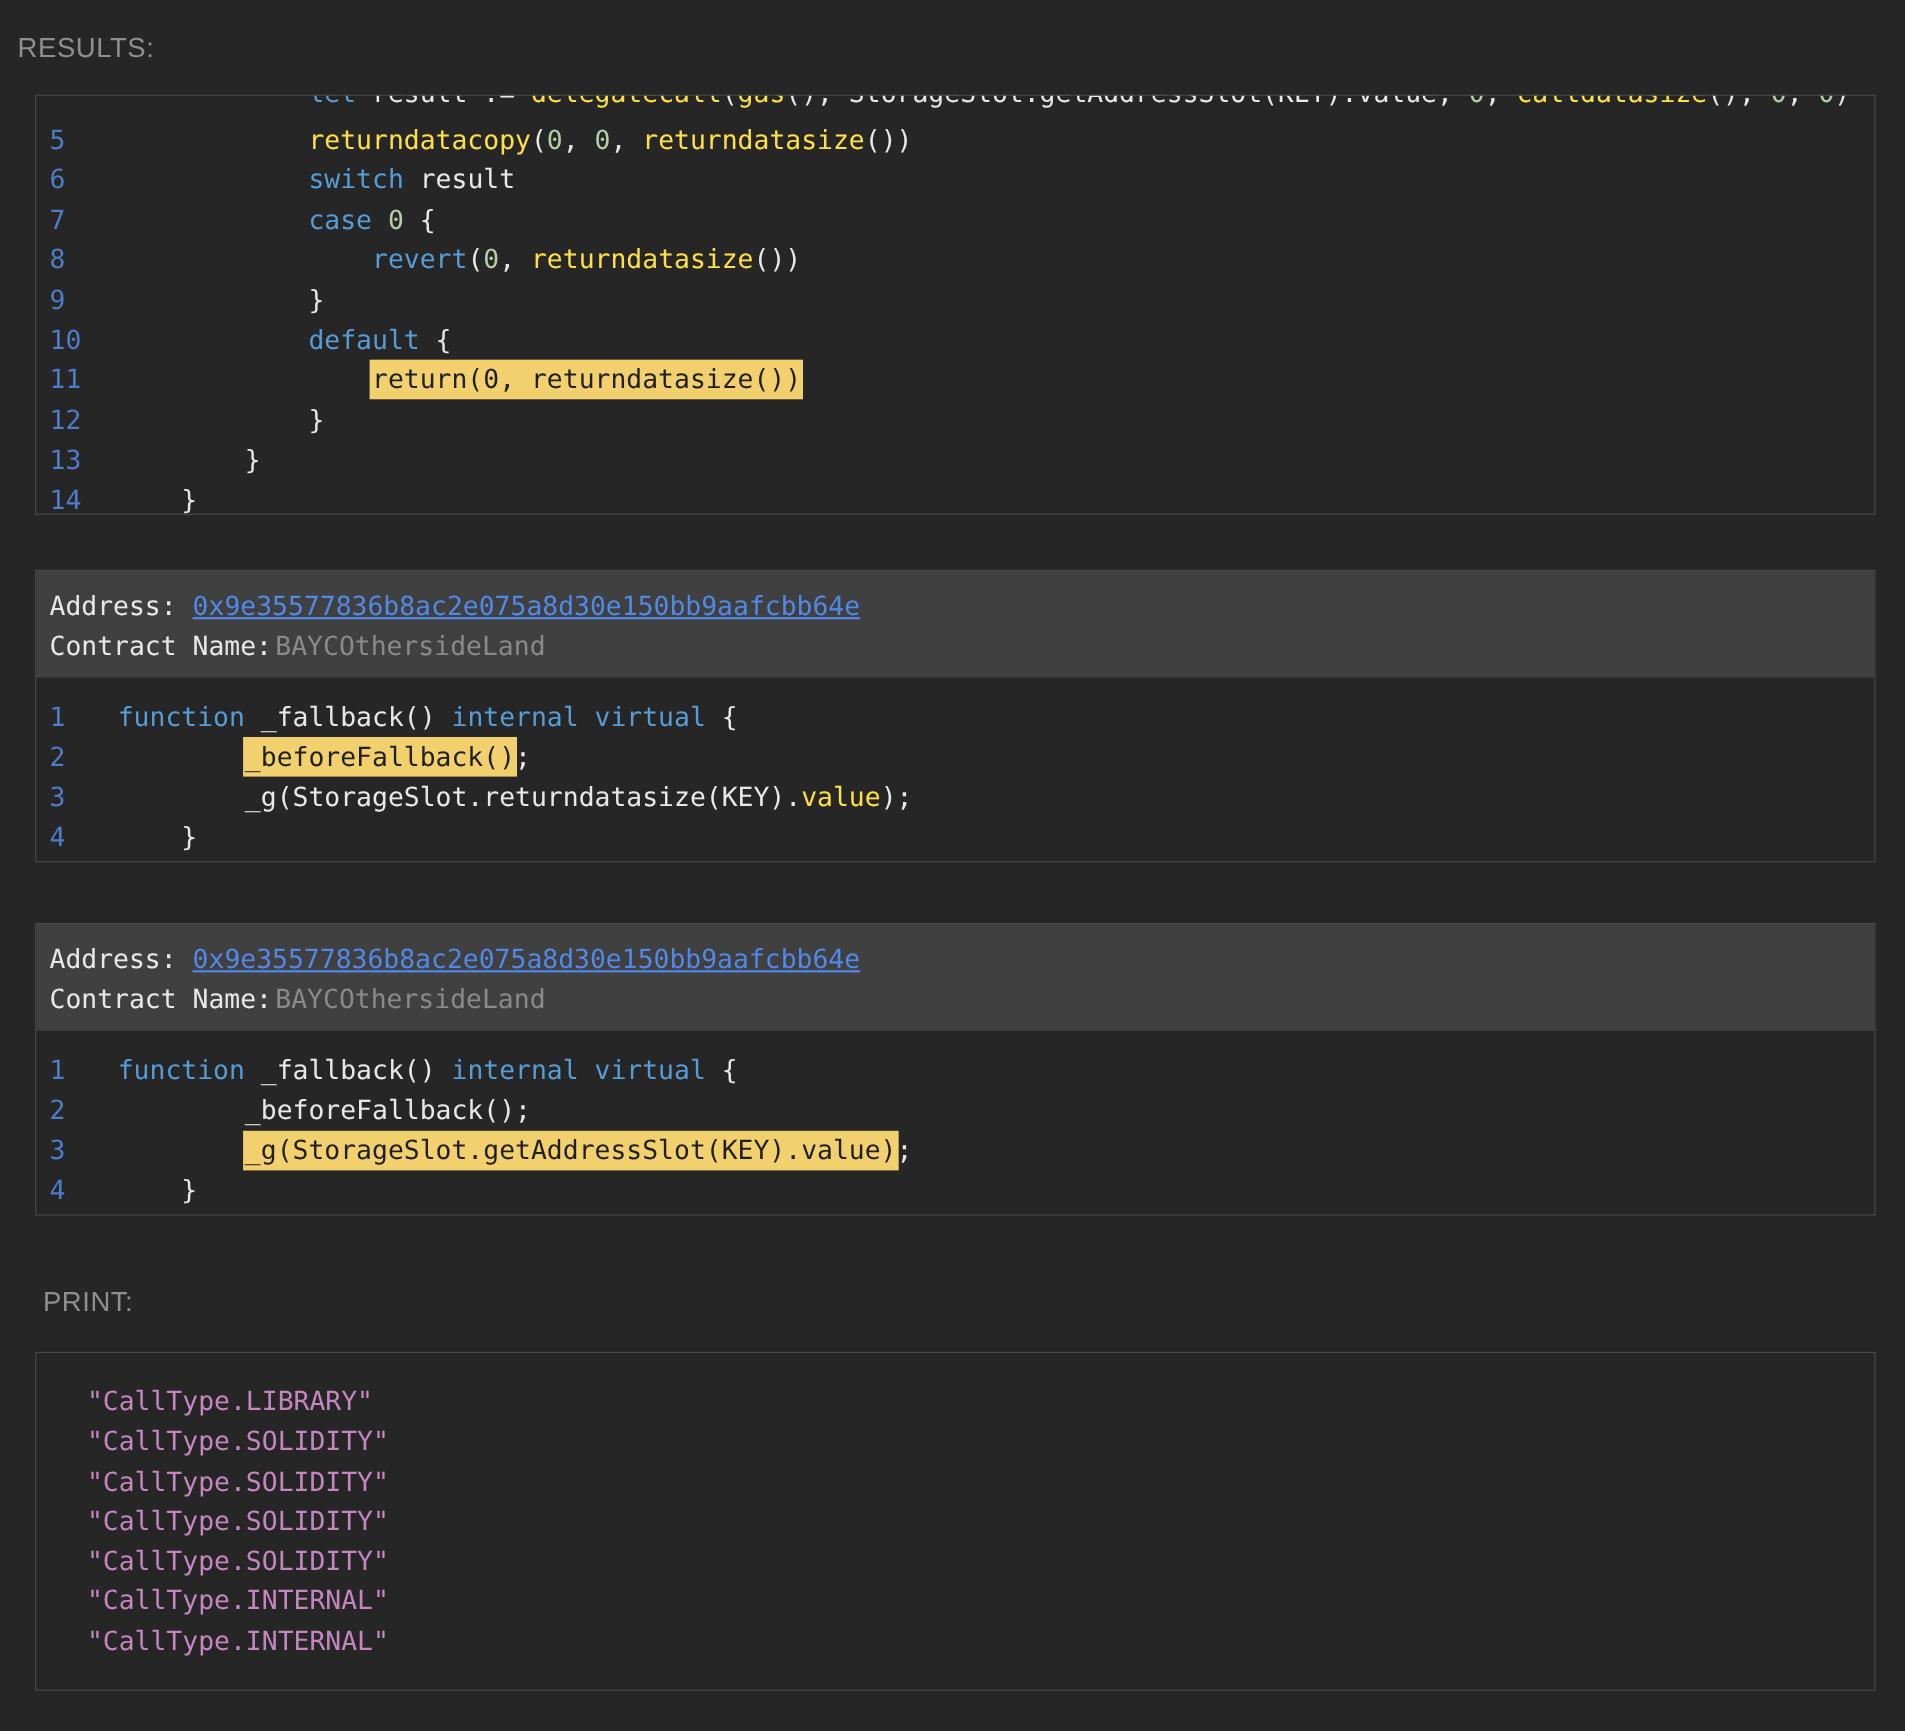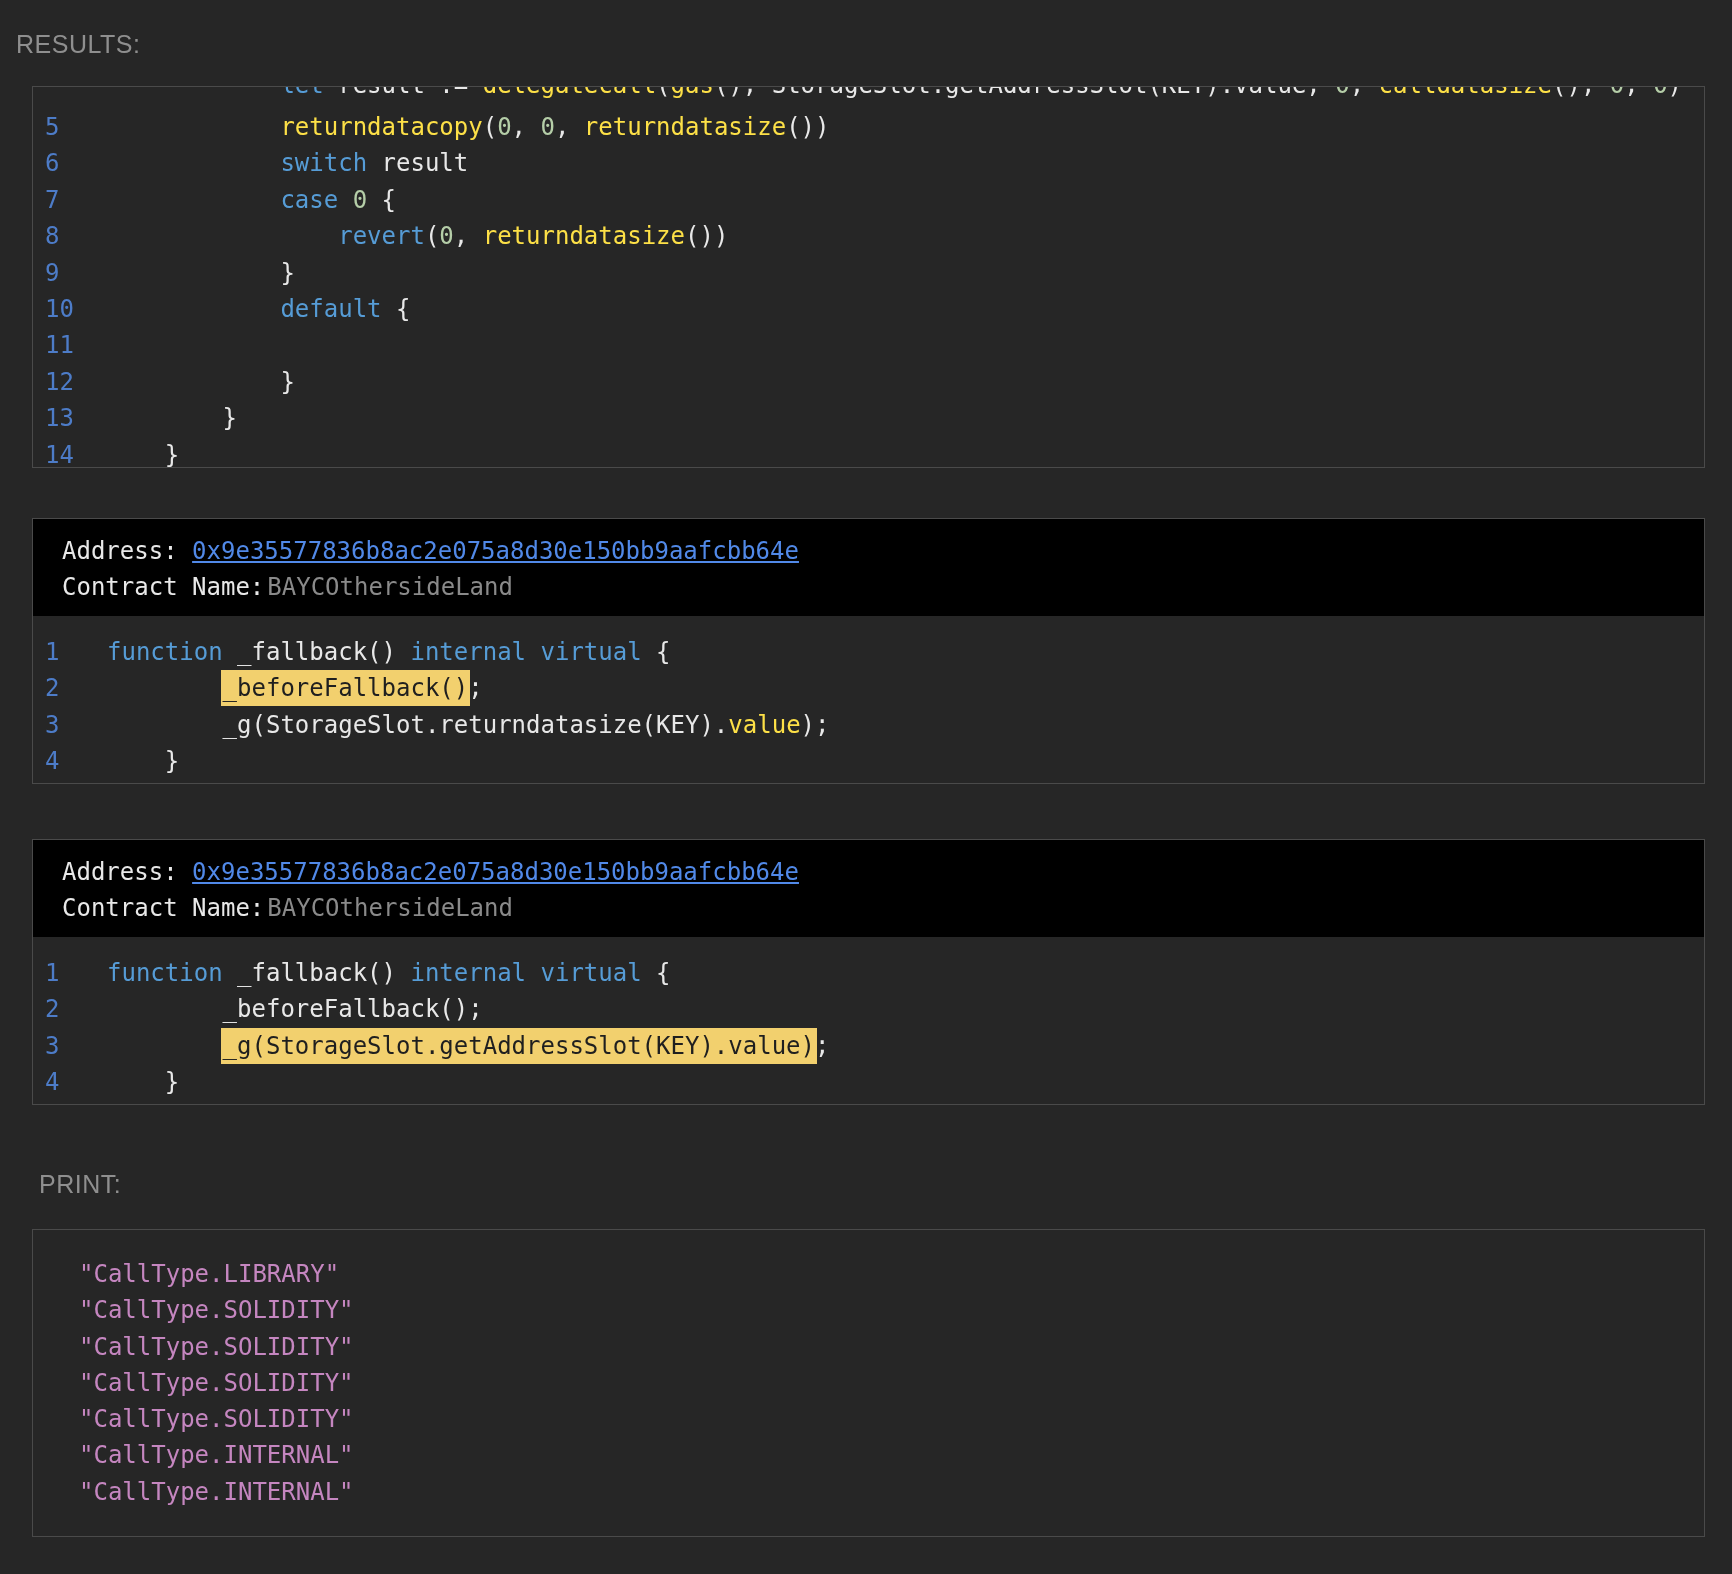--- a/index.html
+++ b/index.html
@@ -56,22 +56,22 @@
     color: #1f1f1f;
     padding: 4px 2px;
     margin: 0 -2px;
   }
   
   .clip { height: 22px; overflow: hidden; }
   .clip .code-row { margin-top: -20px; }
 
   
   .addr-header {
-    background: #000000;
-    padding: 14px 24px 10px 29px;
+    background: #404040;
+    padding: 14px 24px 10px 12px;
     line-height: 36.4px;
   }
   .hrow { white-space: pre; }
   .white { color: #e8e8e8; }
   .muted { color: #8a8a8a; margin-left: 3px; }
   .link {
     color: #5189e8;
     text-decoration: underline;
     margin-left: 14.5px;
     cursor: pointer;
@@ -92,21 +92,21 @@
         <div class="code-row"><span class="gutter"></span><span class="src"><span class="tk-txt">            </span><span class="tk-kw">let</span><span class="tk-txt"> result := </span><span class="tk-fn">delegatecall</span><span class="tk-txt">(</span><span class="tk-fn">gas</span><span class="tk-txt">(), StorageSlot.getAddressSlot(KEY).value, </span><span class="tk-num">0</span><span class="tk-txt">, </span><span class="tk-fn">calldatasize</span><span class="tk-txt">(), </span><span class="tk-num">0</span><span class="tk-txt">, </span><span class="tk-num">0</span><span class="tk-txt">)</span></span></div>
       </div>
   </div>
   <div class="code">
       <div class="code-row"><span class="gutter">5</span><span class="src"><span class="tk-txt">            </span><span class="tk-fn">returndatacopy</span><span class="tk-txt">(</span><span class="tk-num">0</span><span class="tk-txt">, </span><span class="tk-num">0</span><span class="tk-txt">, </span><span class="tk-fn">returndatasize</span><span class="tk-txt">())</span></span></div>
       <div class="code-row"><span class="gutter">6</span><span class="src"><span class="tk-txt">            </span><span class="tk-kw">switch</span><span class="tk-txt"> result</span></span></div>
       <div class="code-row"><span class="gutter">7</span><span class="src"><span class="tk-txt">            </span><span class="tk-kw">case</span><span class="tk-txt"> </span><span class="tk-num">0</span><span class="tk-txt"> {</span></span></div>
       <div class="code-row"><span class="gutter">8</span><span class="src"><span class="tk-txt">                </span><span class="tk-kw">revert</span><span class="tk-txt">(</span><span class="tk-num">0</span><span class="tk-txt">, </span><span class="tk-fn">returndatasize</span><span class="tk-txt">())</span></span></div>
       <div class="code-row"><span class="gutter">9</span><span class="src"><span class="tk-txt">            }</span></span></div>
       <div class="code-row"><span class="gutter">10</span><span class="src"><span class="tk-txt">            </span><span class="tk-kw">default</span><span class="tk-txt"> {</span></span></div>
-      <div class="code-row"><span class="gutter">11</span><span class="src"><span class="tk-txt">                </span></span></div>
+      <div class="code-row"><span class="gutter">11</span><span class="src"><span class="tk-txt">                </span><span class="tk-hl">return(0, returndatasize())</span></span></div>
       <div class="code-row"><span class="gutter">12</span><span class="src"><span class="tk-txt">            }</span></span></div>
       <div class="code-row"><span class="gutter">13</span><span class="src"><span class="tk-txt">        }</span></span></div>
       <div class="code-row"><span class="gutter">14</span><span class="src"><span class="tk-txt">    }</span></span></div>
     </div>
 </section>
 
 <section class="box" id="contract-card-1">
   <header class="addr-header">
     <div class="hrow"><span class="white">Address:</span><a class="link">0x9e35577836b8ac2e075a8d30e150bb9aafcbb64e</a></div>
     <div class="hrow"><span class="white">Contract Name:</span><span class="muted">BAYCOthersideLand</span></div>

